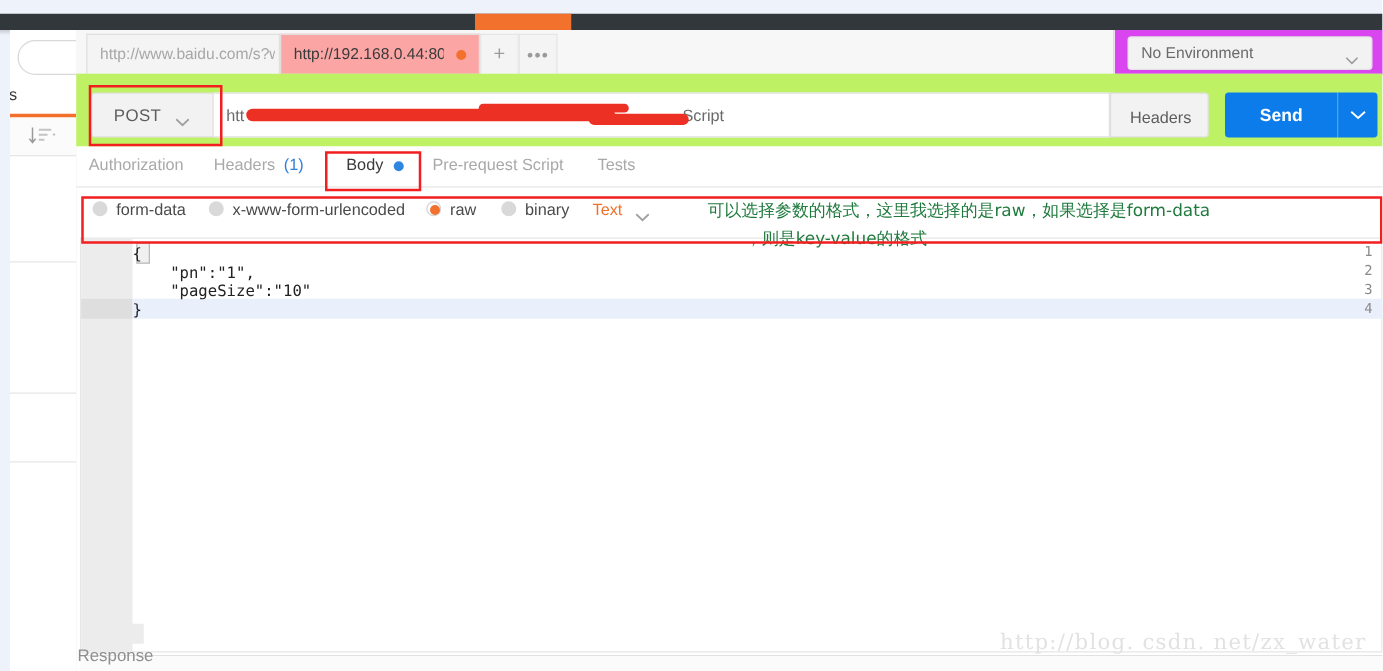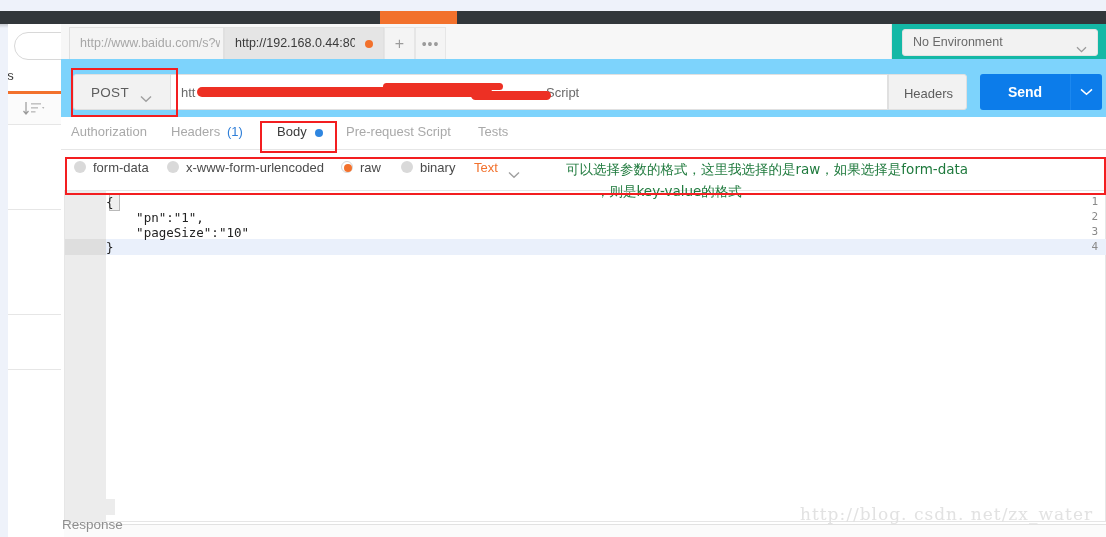--- a/index.html
+++ b/index.html
@@ -83,21 +83,21 @@
     background: #f7f7f7;
     border-bottom: 1px solid #e3e3e3;
   }
   .rtab {
     position: absolute; top: 3px; height: 32px;
     background: #f1f1f1;
     border: 1px solid #e0e0e0; border-bottom: none;
     box-sizing: border-box;
   }
   .rtab.inactive { background: #f4f4f4; }
-  .rtab.active { background: #e5e5e5; border-color: #e0e0e0; }
+  .rtab.active { background: #fca5a5; border-color: #e0e0e0; }
   .rtab-text {
     position: absolute; left: 10px; top: 8px;
     font-size: 12.5px; white-space: nowrap; overflow: hidden;
   }
   .rtab.inactive .rtab-text { color: #a7a7a7; }
   .rtab.active .rtab-text { color: #3a3a3a; }
   .rtab-dot {
     position: absolute; right: 10px; top: 12px;
     width: 8px; height: 8px; border-radius: 50%;
     background: #f2712c;
@@ -107,41 +107,41 @@
     background: #f4f4f4; border: 1px solid #e6e6e6; border-bottom: none;
     box-sizing: border-box;
     color: #9b9b9b; font-size: 16px;
     display: flex; align-items: center; justify-content: center;
   }
   .tab-more { font-size: 14px; letter-spacing: 1px; }
 
   
   .env-wrap {
     position: absolute; left: 830px; top: 0; width: 215px; height: 35px;
-    background: #14b8a6; border-left: 1px solid #e8e8e8;
+    background: #d946ef; border-left: 1px solid #e8e8e8;
     border-bottom: 1px solid #e3e3e3;
   }
   .env-box {
     position: absolute; left: 10px; top: 5px; width: 196px; height: 27px;
     background: #f2f2f2; border: 1px solid #e3e3e3; border-radius: 3px;
     box-sizing: border-box;
   }
   .env-text {
     position: absolute; left: 10px; top: 5px;
     font-size: 12.5px; color: #6a6a6a;
   }
   .env-chev {
     position: absolute; right: 10px; top: 9px;
     width: 11px; height: 7px; color: #9b9b9b;
   }
 
   
   .urlrow {
     position: absolute; left: 0; top: 35px; width: 1045px; height: 58px;
-    background: #7dd3fc;
+    background: #bef264;
   }
   .method-box {
     position: absolute; left: 12px; top: 15px; width: 98px; height: 36px;
     background: #f2f2f2; border: 1px solid #e0e0e0; border-radius: 3px 0 0 3px;
     box-sizing: border-box;
   }
   .method-text {
     position: absolute; left: 17px; top: 10px;
     font-size: 13.5px; color: #5d5d5d; letter-spacing: 0.3px;
   }

